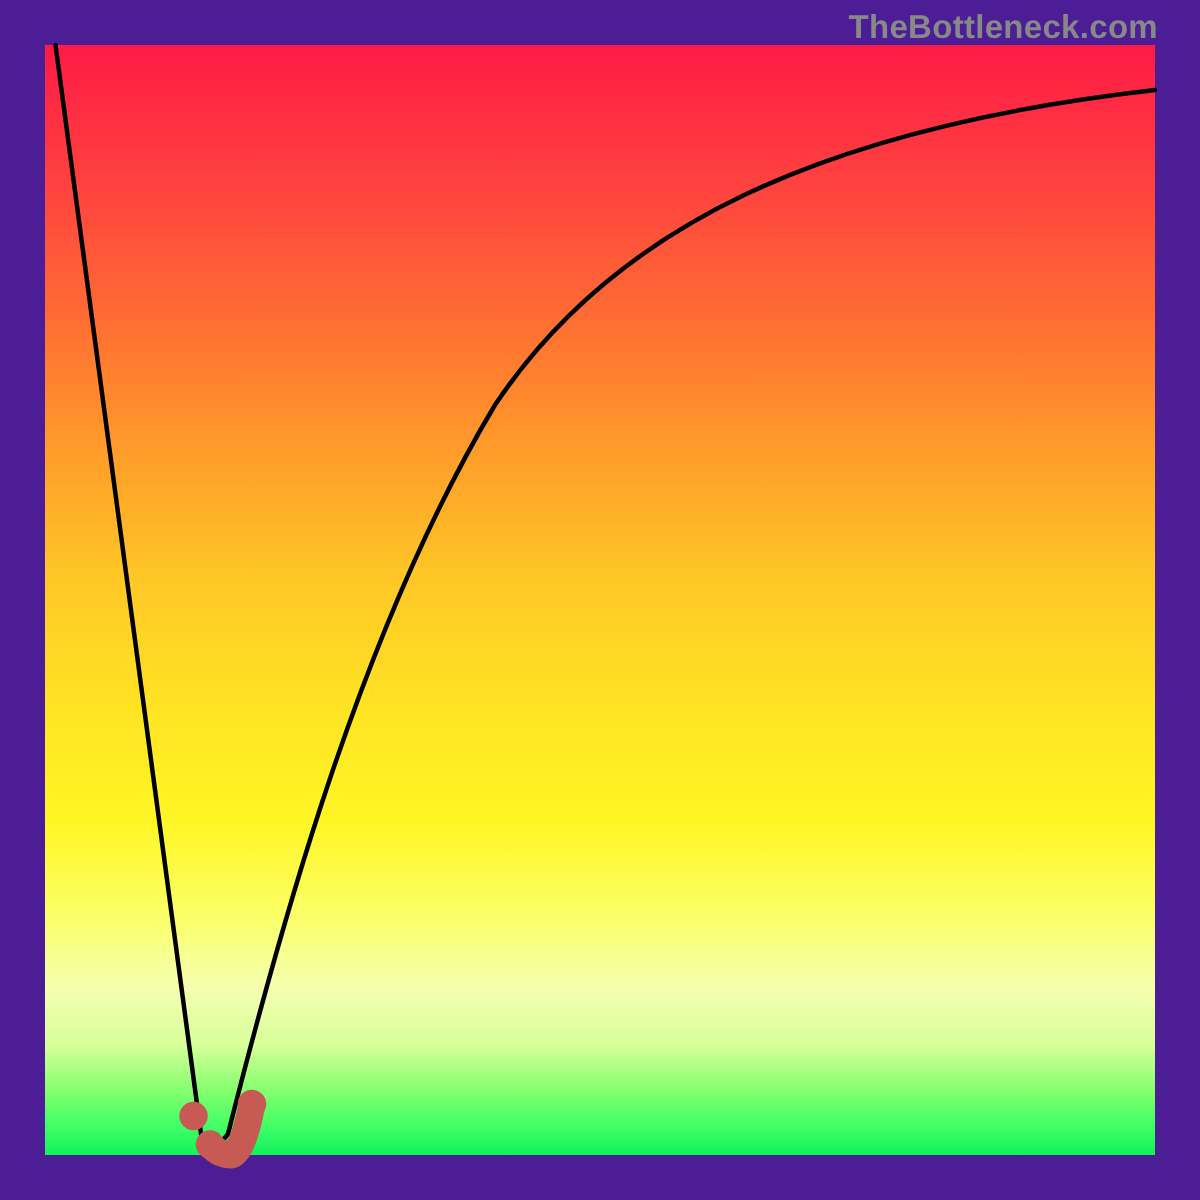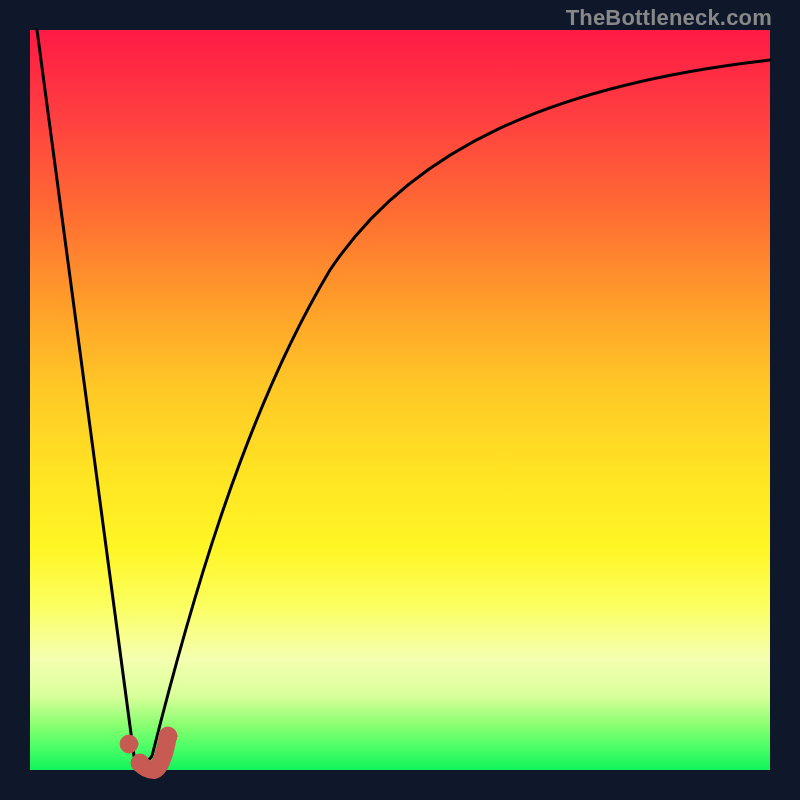--- a/index.html
+++ b/index.html
@@ -8,21 +8,21 @@
     width: 800px;
     height: 800px;
     background: #000;
     overflow: hidden;
     font-family: Arial, Helvetica, sans-serif;
   }
   .frame {
     position: absolute;
     left: 0; top: 0;
     width: 800px; height: 800px;
-    background: #0f172a;
+    background: #4c1d95;
   }
   .plot-bg {
     position: absolute;
     left: 30px;
     top: 30px;
     width: 740px;
     height: 740px;
     background: linear-gradient(to bottom,
       #ff1a45 0%,
       #ff4040 12%,

